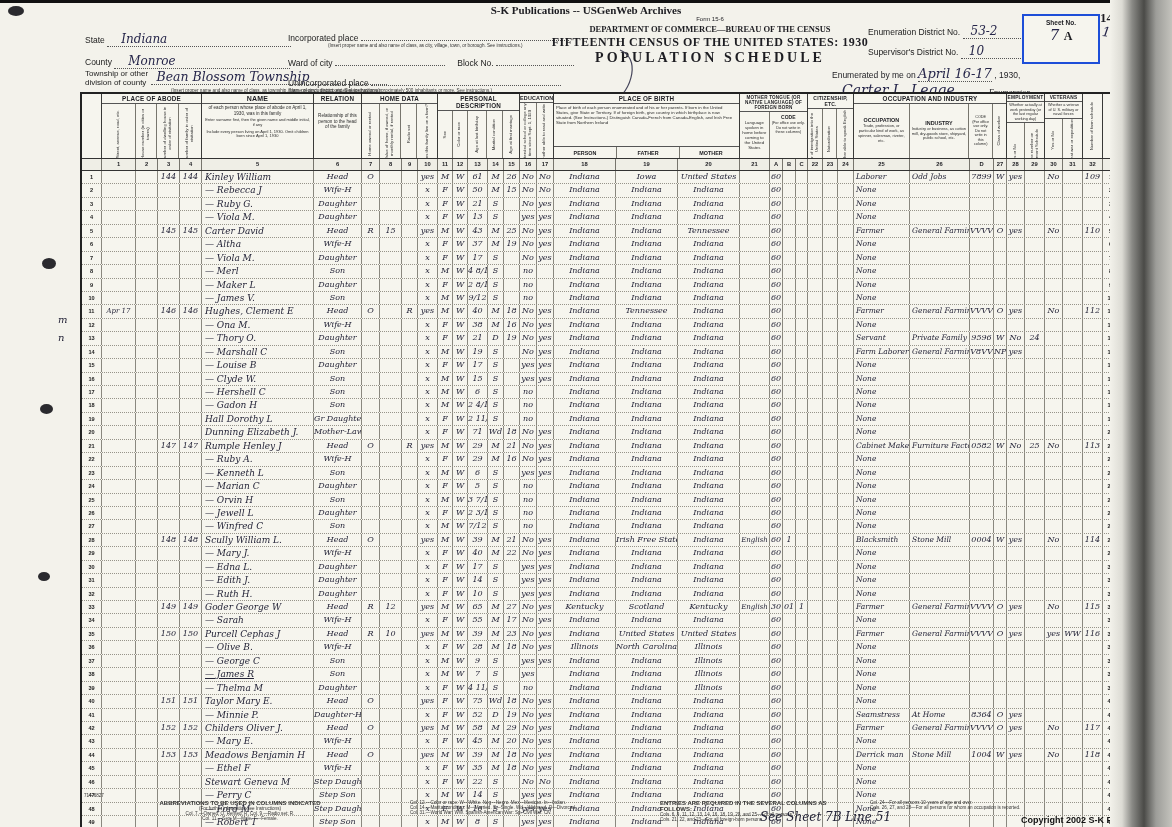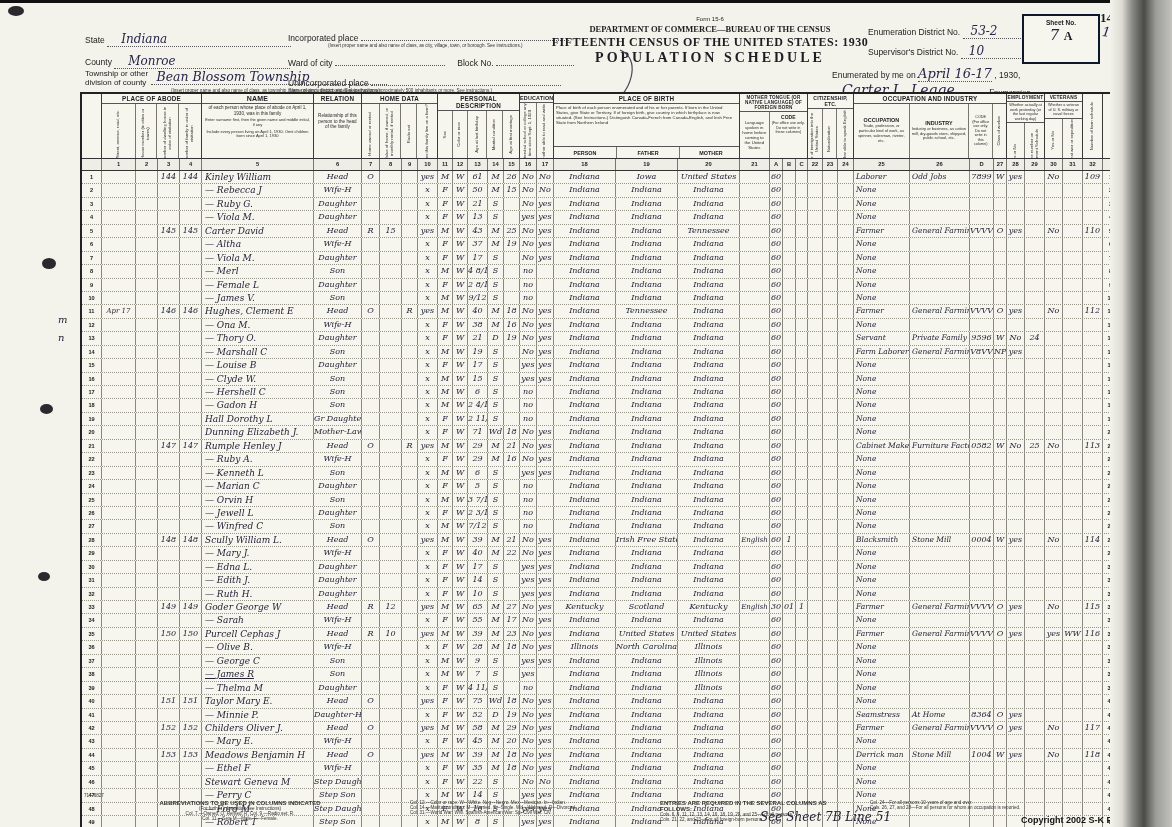--- a/index.html
+++ b/index.html
@@ -42,34 +42,36 @@
     font-family:"DejaVu Serif",serif;font-style:italic;color:#232337;}
   #rows .c.pn{font-family:"Liberation Sans",sans-serif;font-style:normal;font-size:5.6px;
     color:#222;font-weight:bold;}
   #rows .c.nm{text-align:left;padding-left:3px;font-size:9px;}
   #rows .c.bp{font-size:8px;}
   #rows .c.oc{text-align:left;padding-left:2px;font-size:7.5px;}
   #rows .c.sm{font-size:7px;}
   
   .field{position:absolute;}
   .hwv{font-family:"DejaVu Serif",serif;font-style:italic;color:#26264a;}
-  #sheetbox{position:absolute;left:1022px;top:14px;width:74px;height:46px;border:2px solid #0f172a;
+  #sheetbox{position:absolute;left:1022px;top:14px;width:74px;height:46px;border:2px solid #1d4ed8;
     background:#f6f5ee;text-align:center;}
   #footer{position:absolute;left:80px;top:800px;width:1040px;font-size:4.6px;color:#333;}
   .fbx{position:absolute;top:0;}
   .ftitle{font-weight:bold;font-size:6px;}
   #copyright{position:absolute;right:12px;bottom:2px;font-weight:bold;font-size:9px;color:#111;}
   svg.curve{position:absolute;pointer-events:none;}
 </style>
 </head>
 <body>
 
 <div id="page">
   <div id="topbar"></div>
 
+  <div class="field" style="left:0;top:4px;width:1172px;text-align:center;font-weight:bold;
+       font-size:11px;font-family:'Liberation Serif',serif;">S-K Publications -- USGenWeb Archives</div>
 
   <div class="blob" style="left:8px;top:6px;width:16px;height:10px;"></div>
   <div class="blob" style="left:42px;top:258px;width:14px;height:11px;"></div>
   <div class="blob" style="left:40px;top:404px;width:13px;height:10px;"></div>
   <div class="blob" style="left:38px;top:572px;width:12px;height:9px;"></div>
   <div class="field hw" style="left:58px;top:314px;font-size:10px;">m</div>
   <div class="field hw" style="left:58px;top:332px;font-size:10px;">n</div>
 
   <div class="field lbl" style="left:85px;top:32px;">
     <span>State</span>
@@ -674,21 +676,21 @@
           <span class="c" style="width: 20px;"></span>
           <span class="c" style="width: 20px;"></span>
           <span class="c pn" style="width: 16px;">8</span>
         </div>
         <div class="r">
           <span class="c pn" style="width: 20px;">9</span>
           <span class="c sm" style="width: 34px;"></span>
           <span class="c" style="width: 22px;"></span>
           <span class="c" style="width: 22px;"></span>
           <span class="c" style="width: 22px;"></span>
-          <span class="c nm" style="width: 112px;">—  Female L</span>
+          <span class="c nm" style="width: 112px;">—  Maker L</span>
           <span class="c" style="width: 48px;">Daughter</span>
           <span class="c" style="width: 18px;"></span>
           <span class="c" style="width: 22px;"></span>
           <span class="c" style="width: 16px;"></span>
           <span class="c" style="width: 20px;">x</span>
           <span class="c" style="width: 15px;">F</span>
           <span class="c" style="width: 15px;">W</span>
           <span class="c" style="width: 20px;">2 8/12</span>
           <span class="c" style="width: 16px;">S</span>
           <span class="c" style="width: 16px;"></span>

